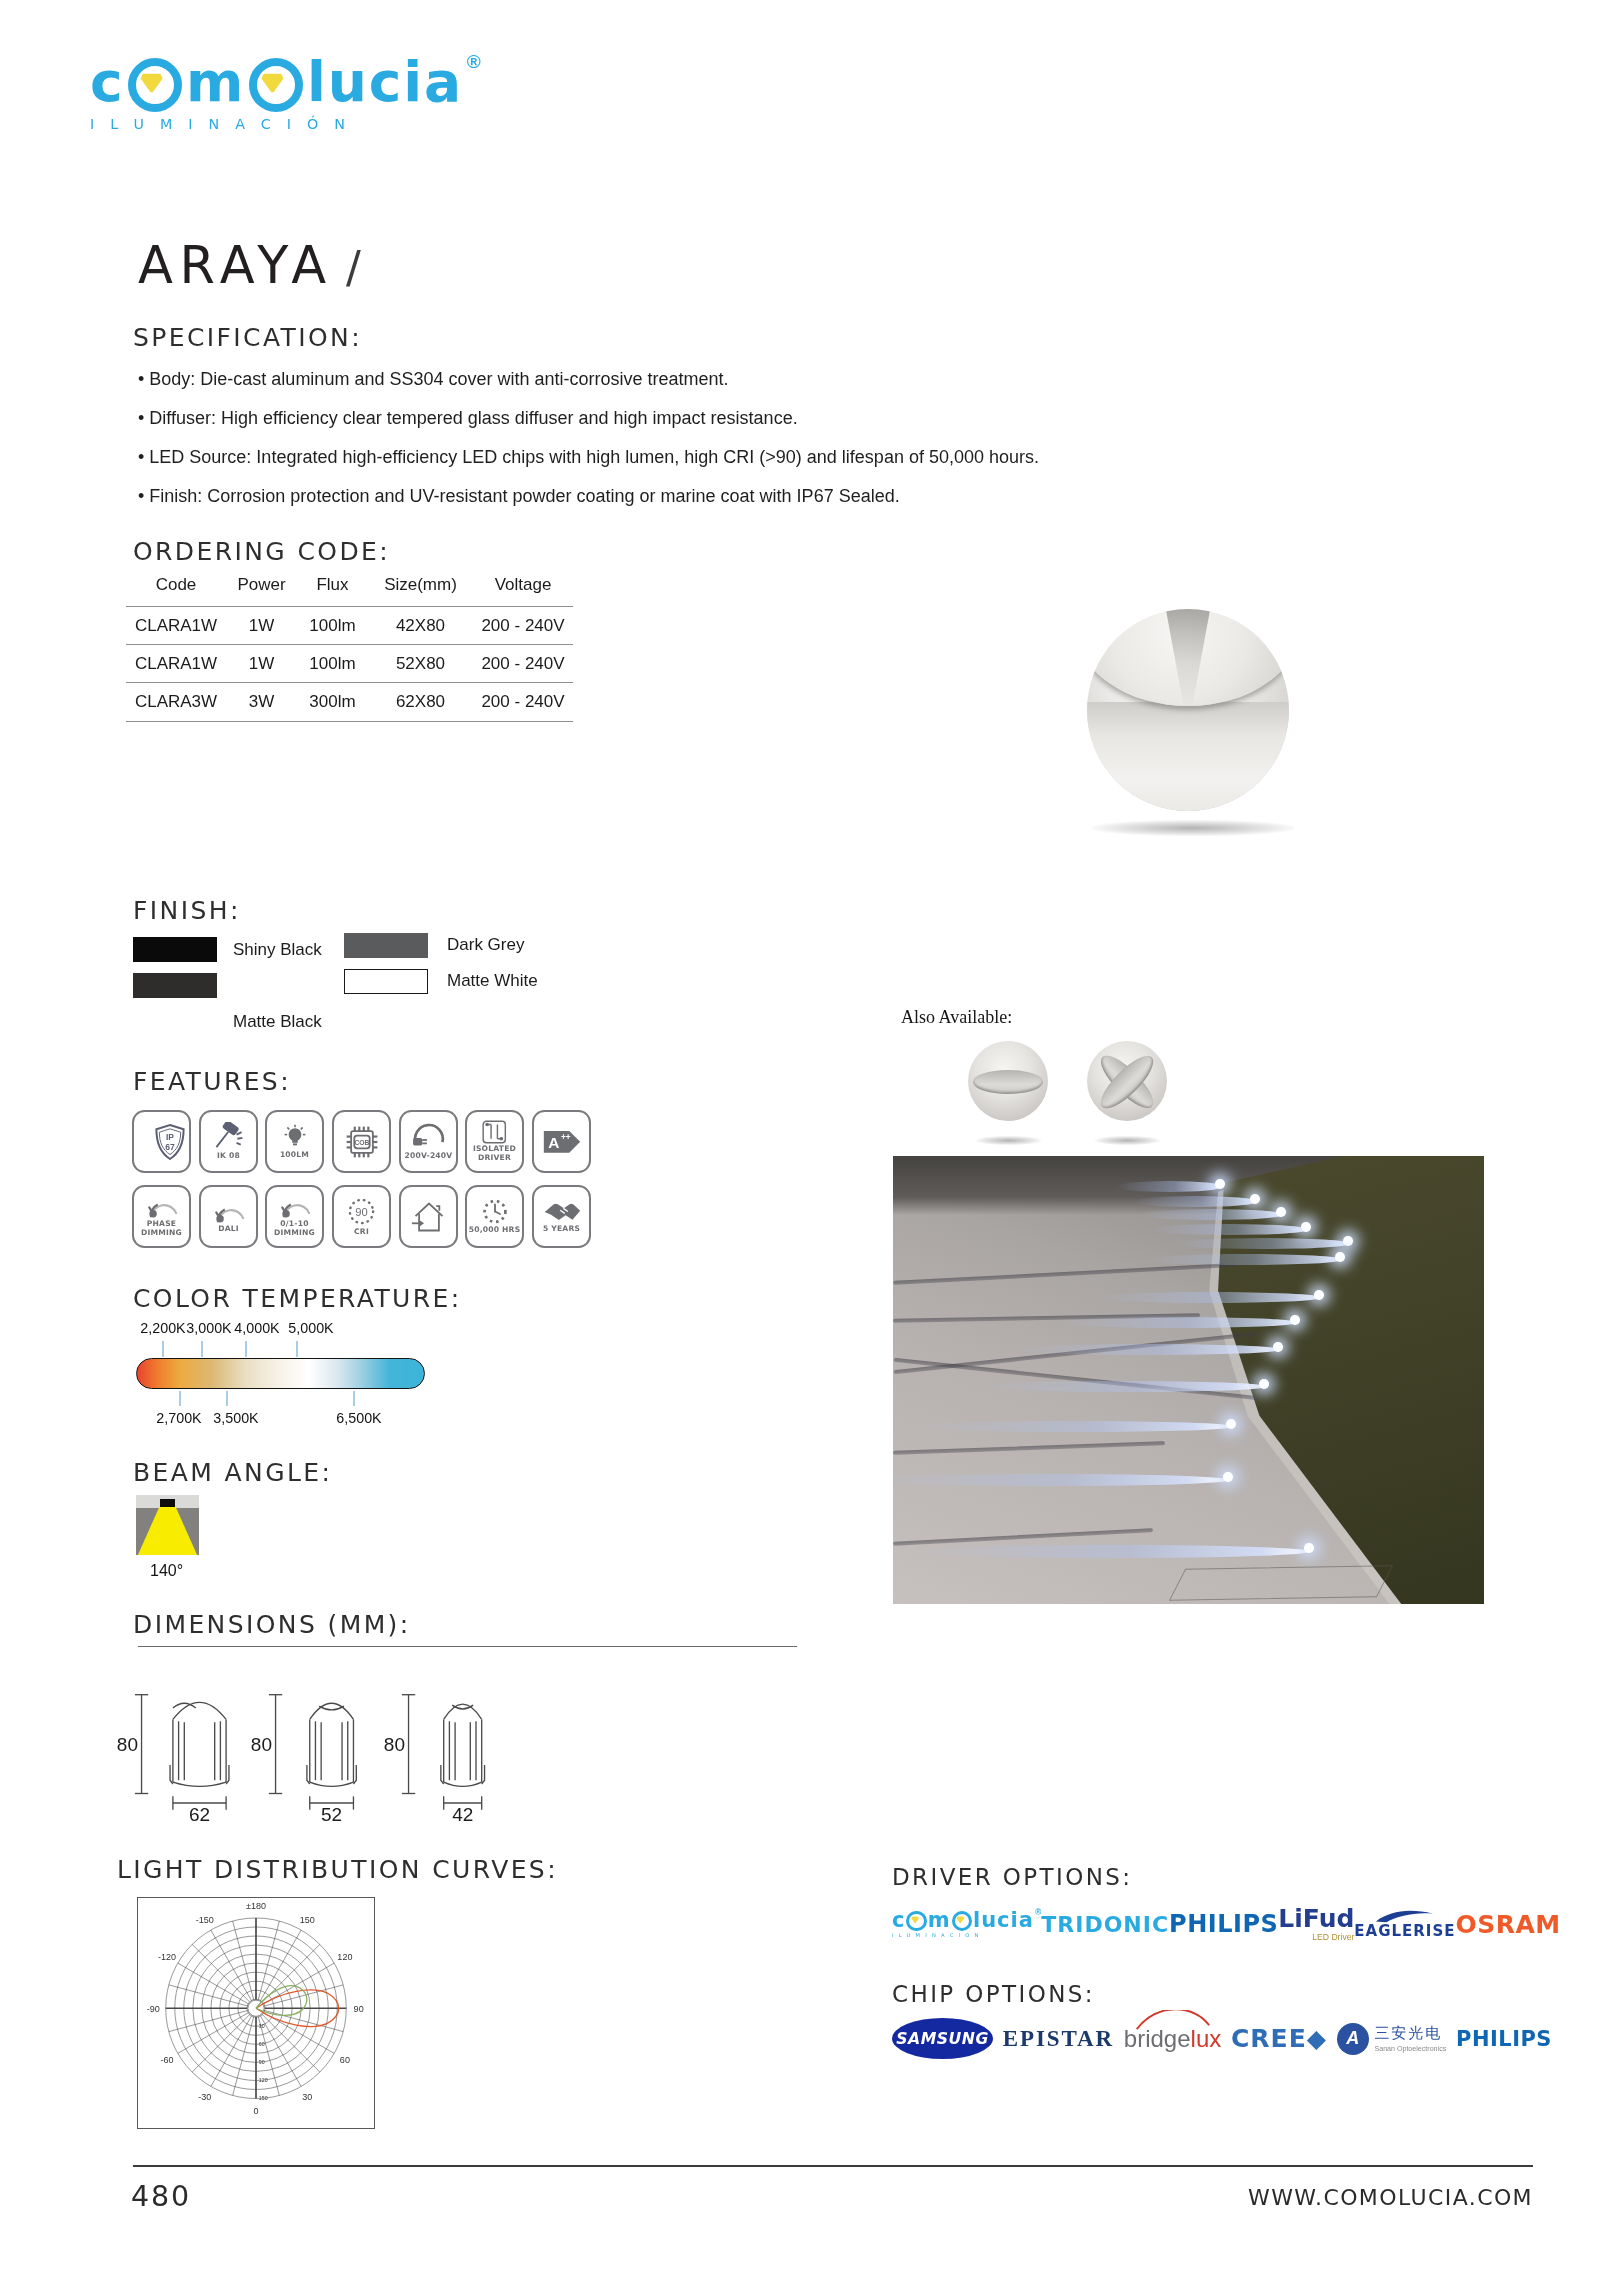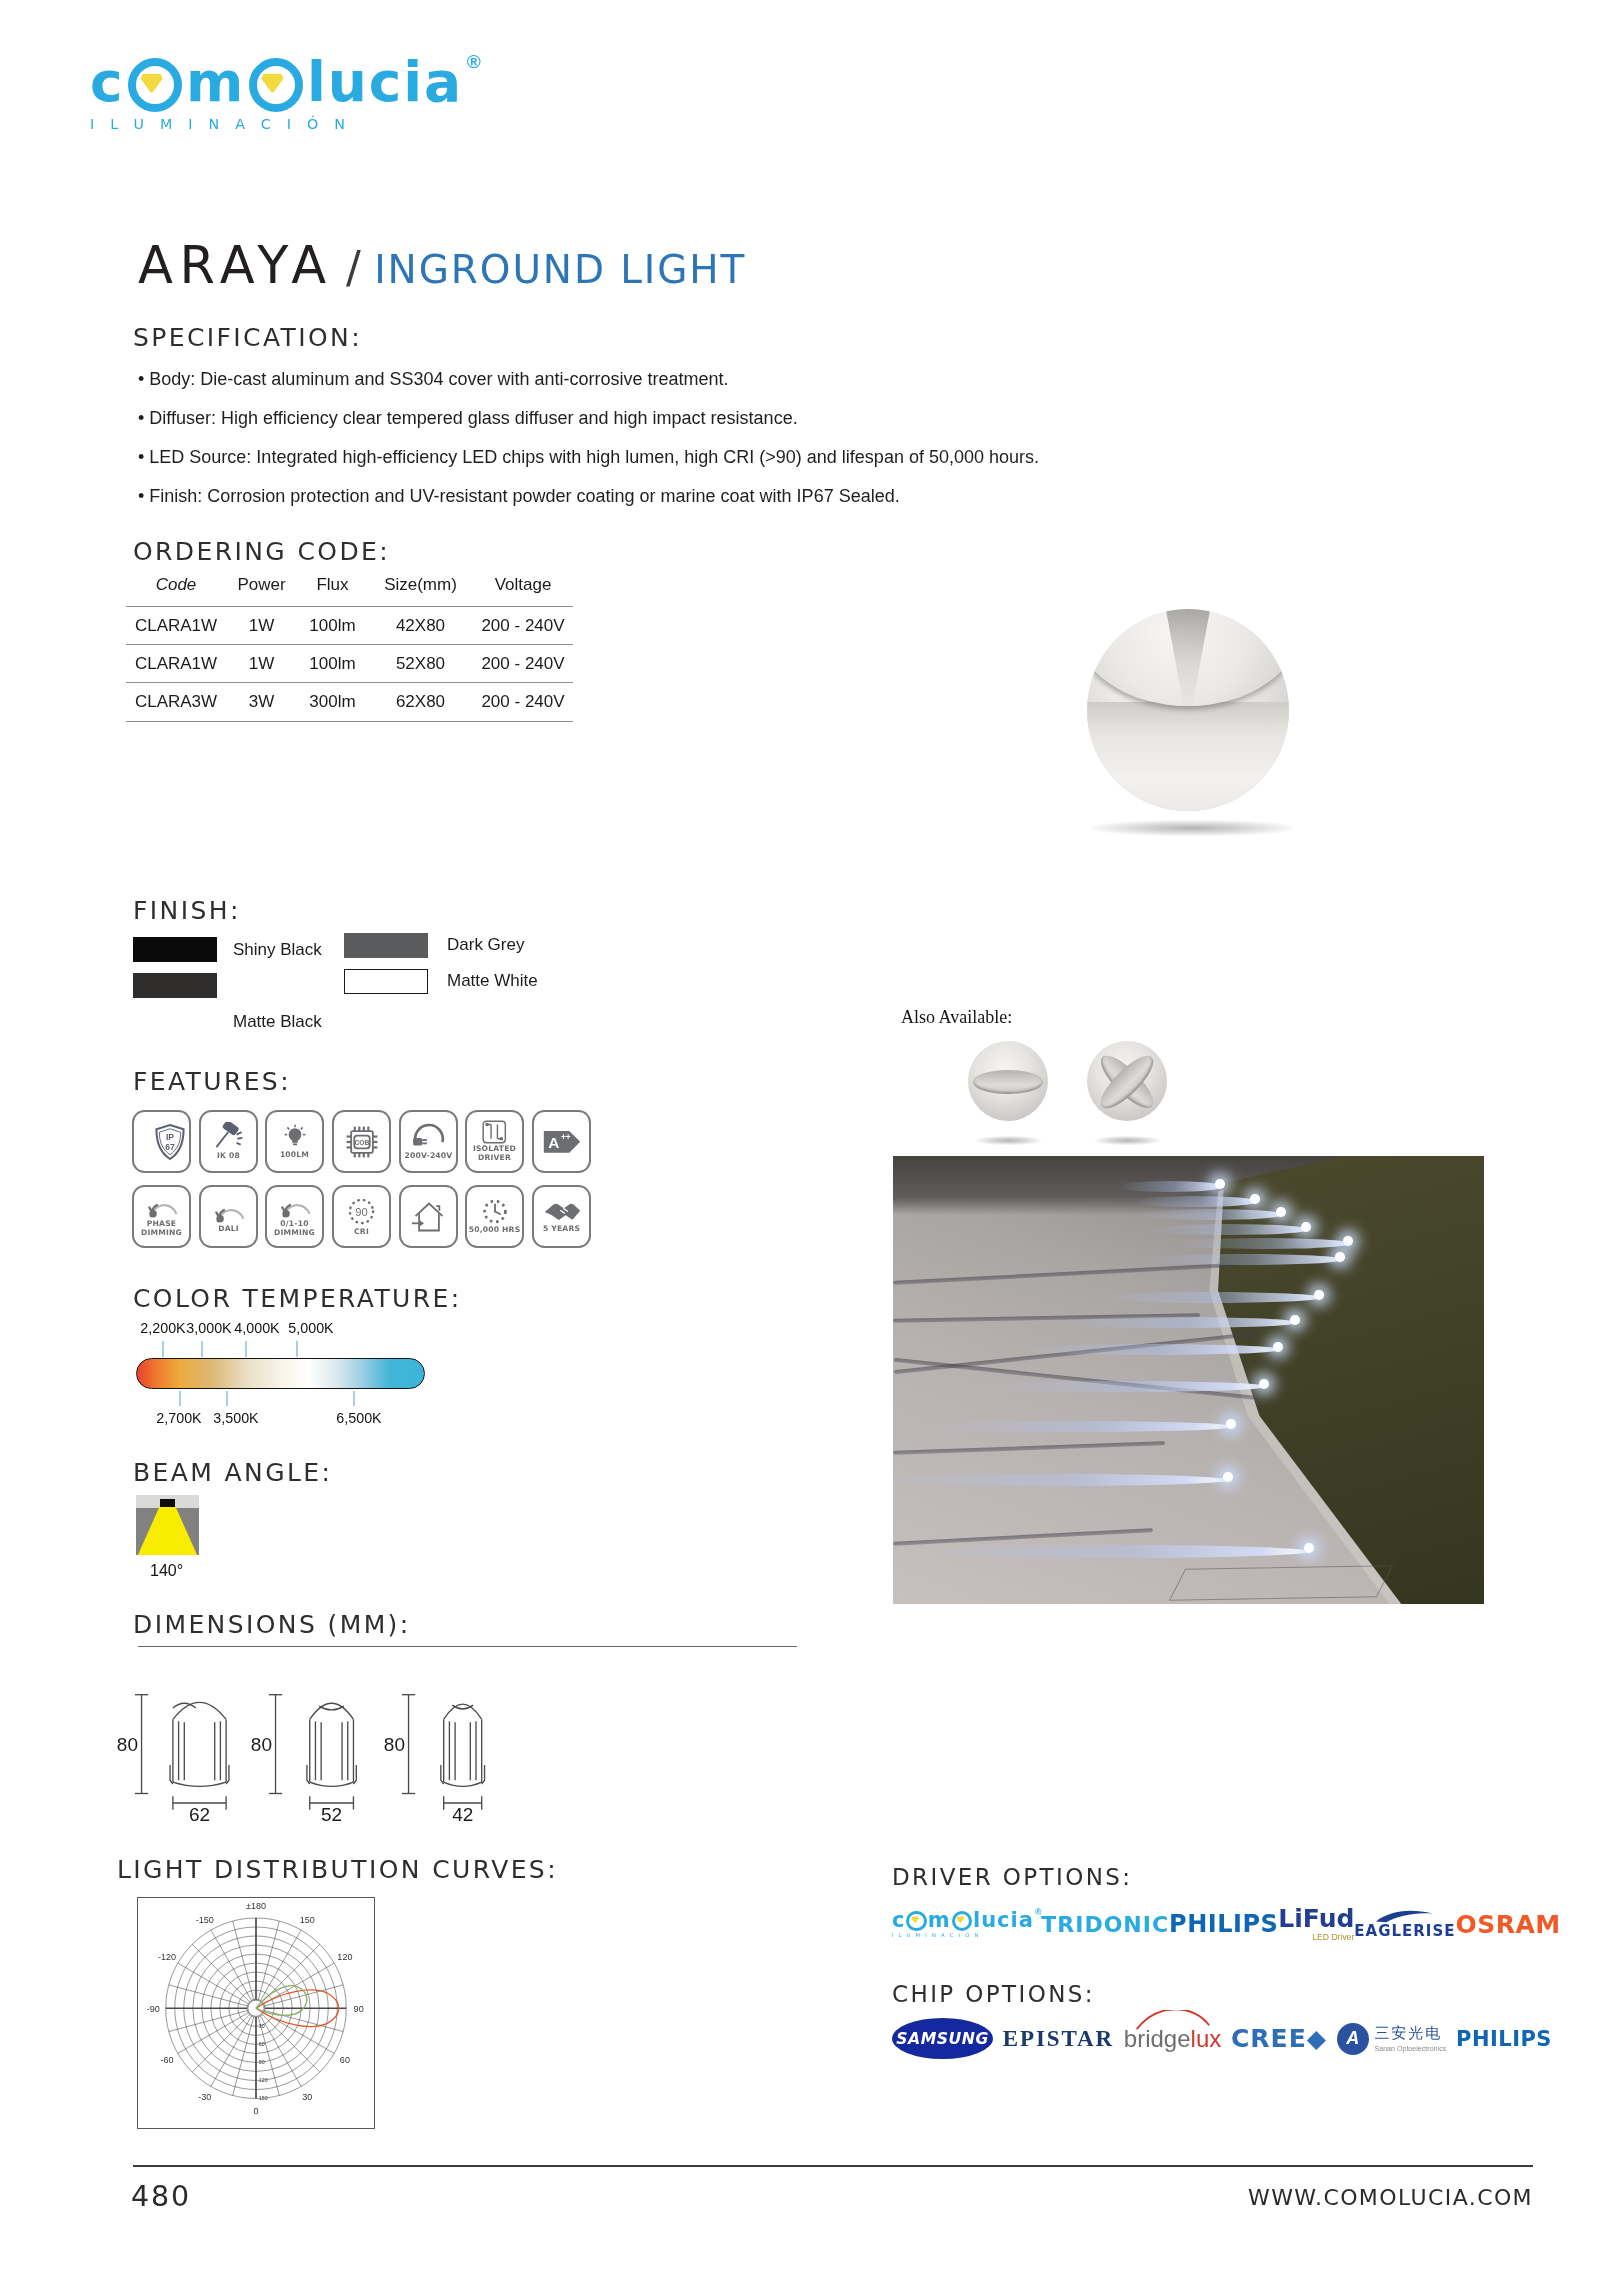--- a/index.html
+++ b/index.html
@@ -114,34 +114,33 @@
       <span class="logo-o"></span>
       <span class="logo-txt">lucia</span>
       <span class="logo-reg">®</span>
     </div>
     <div class="logo-sub">ILUMINACIÓN</div>
   </div>
 
   <div class="abs" style="left:138px;top:236px;display:flex;align-items:baseline;font-family:'DejaVu Sans',sans-serif;">
     <span style="font-size:51px;letter-spacing:6.7px;color:#231f20;">ARAYA</span>
     <span style="font-size:44px;color:#3c3c3c;margin:0 13.3px;">/</span>
-    <span style="font-size:39px;letter-spacing:1.9px;color:#2e75b6;">INGROUND LIGHT</span>
   </div>
 
   <div class="abs sec-h" style="left:133px;top:323px;">SPECIFICATION:</div>
   <div class="abs body-t" style="left:138px;top:369px;">• <span>Body: Die-cast aluminum and SS304 cover with anti-corrosive treatment.</span></div>
   <div class="abs body-t" style="left:138px;top:408px;">• <span>Diffuser: High efficiency clear tempered glass diffuser and high impact resistance.</span></div>
   <div class="abs body-t" style="left:138px;top:447px;">• <span>LED Source: Integrated high-efficiency LED chips with high lumen, high CRI (&gt;90) and lifespan of 50,000 hours.</span></div>
   <div class="abs body-t" style="left:138px;top:486px;">• <span>Finish: Corrosion protection and UV-resistant powder coating or marine coat with IP67 Sealed.</span></div>
 
   <div class="abs sec-h" style="left:133px;top:537px;">ORDERING CODE:</div>
   <table id="order-table" class="abs" style="left:126px;top:569px;width:447px;">
     <thead>
       <tr>
-        <th style="width:100px;font-style:italic;">Code</th>
+        <th style="width:100px;">Code</th>
         <th style="width:71px;">Power</th>
         <th style="width:71px;">Flux</th>
         <th style="width:105px;">Size(mm)</th>
         <th style="width:100px;">Voltage</th>
       </tr>
     </thead>
     <tbody>
       <tr>
         <td>CLARA1W</td>
         <td>1W</td>

